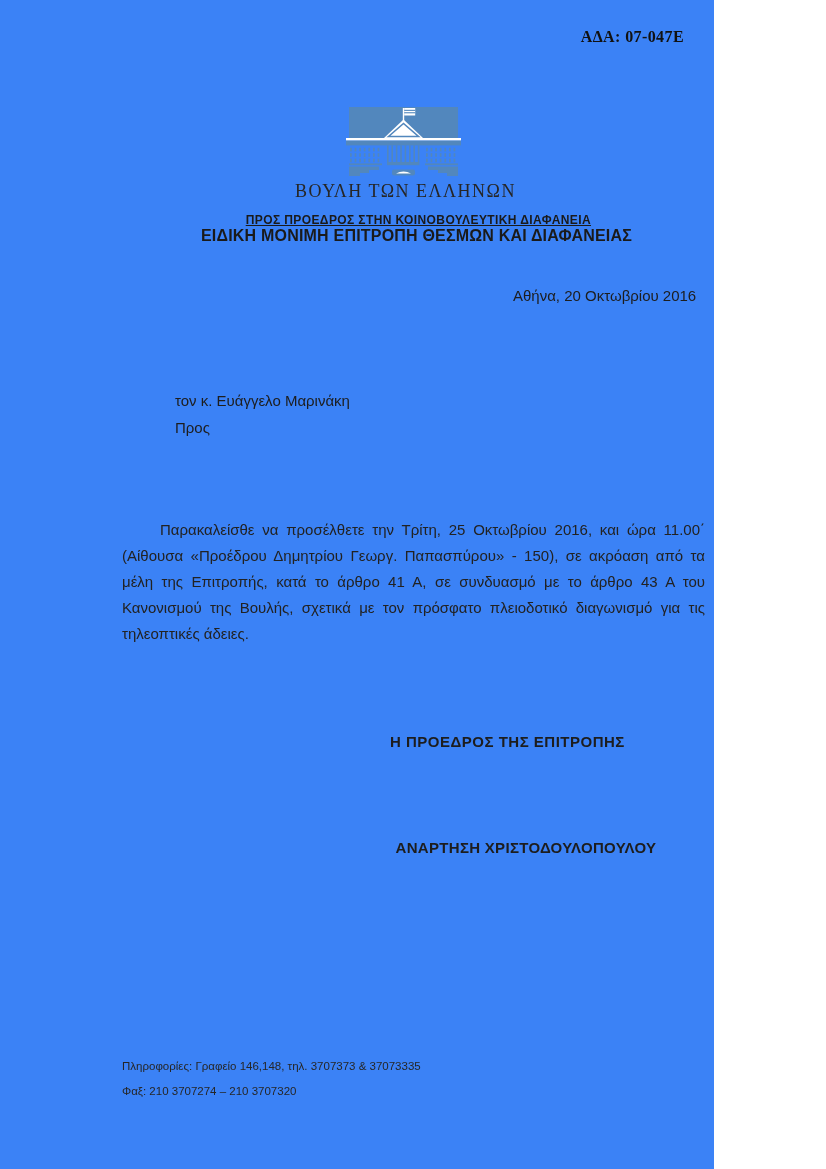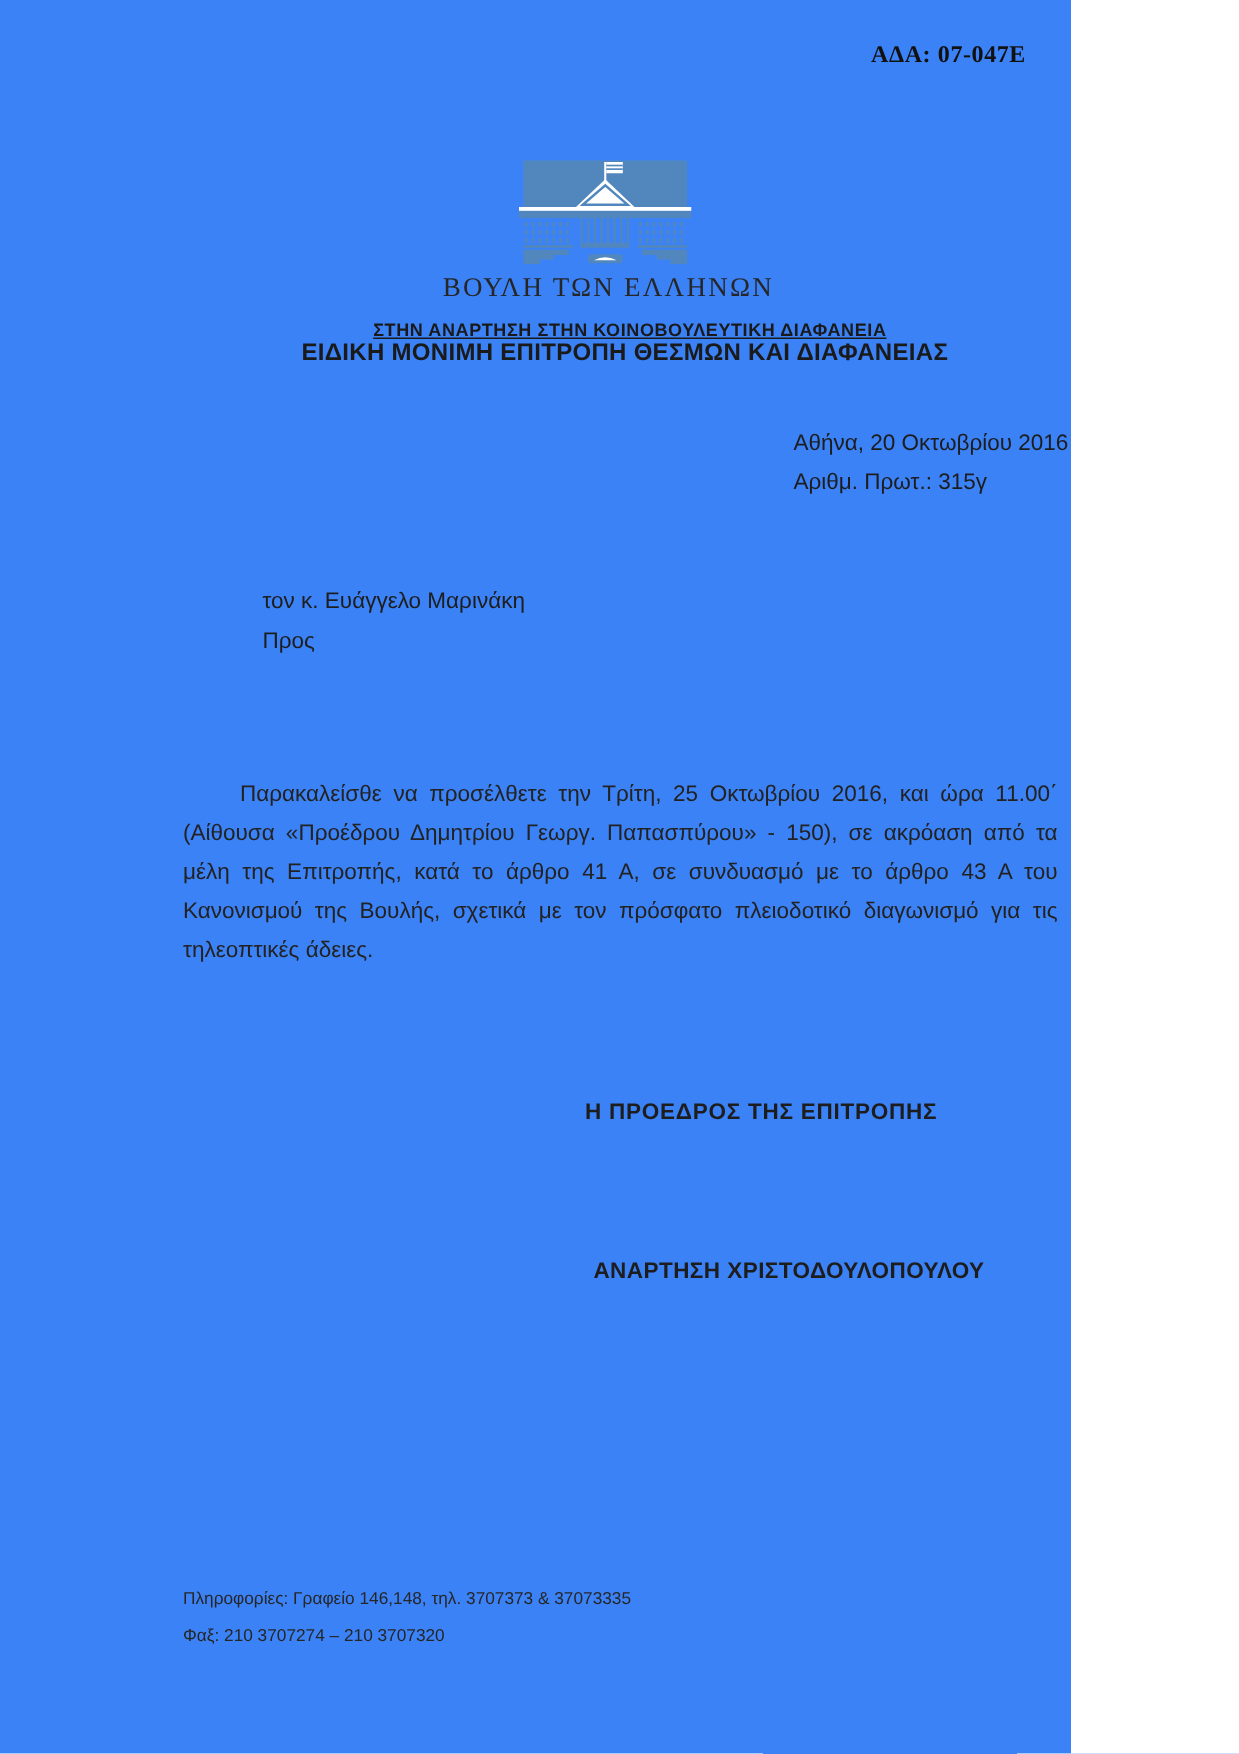--- a/index.html
+++ b/index.html
@@ -55,21 +55,21 @@
     left: 201px;
     font-size: 16px;
     font-weight: bold;
     letter-spacing: 0.2px;
     color: #1a1a1a;
     white-space: nowrap;
   }
   .date-block {
     position: absolute;
     top: 283px;
-    left: 529px;
+    left: 513px;
     font-size: 15px;
     line-height: 26px;
   }
   .recipient {
     position: absolute;
     top: 387px;
     left: 175px;
     font-size: 15px;
     line-height: 27px;
   }
@@ -206,27 +206,26 @@
 
       <path class="lg-blue" d="M3,62.5 L3,72 L14,72 L14,69 L23,69 L23,66 L33,66 L33,62.5 Z" transform="translate(0,0)"></path>
       <path class="lg-blue" d="M112,62.5 L112,72 L101,72 L101,69 L92,69 L92,66 L82,66 L82,62.5 Z"></path>
 
       <rect class="lg-blue" x="46" y="65.5" width="23" height="6" rx="2"></rect>
       <path class="lg-white" d="M50,69.5 Q57.5,65.5 65,69.5 Z"></path>
     </svg>
     <div class="logo-caption">ΒΟΥΛΗ ΤΩΝ ΕΛΛΗΝΩΝ</div>
   </div>
 
-  <div class="transparency">ΣΤΗΝ ΑΝΑΡΤΗΣΗ ΣΤΗΝ ΚΟΙΝΟΒΟΥΛΕΥΤΙΚΗ ΔΙΑΦΑΝΕΙΑ</div>
+  <div class="transparency">ΠΡΟΣ ΠΡΟΕΔΡΟΣ ΣΤΗΝ ΚΟΙΝΟΒΟΥΛΕΥΤΙΚΗ ΔΙΑΦΑΝΕΙΑ</div>
 
   <div class="committee">ΕΙΔΙΚΗ ΜΟΝΙΜΗ ΕΠΙΤΡΟΠΗ ΘΕΣΜΩΝ ΚΑΙ ΔΙΑΦΑΝΕΙΑΣ</div>
 
   <div class="date-block">
     <div>Αθήνα, 20 Οκτωβρίου 2016</div>
-    <div>Αριθμ. Πρωτ.: 315γ</div>
   </div>
 
   <div class="recipient">
     <div>τον κ. Ευάγγελο Μαρινάκη</div>
     <div>Προς</div>
   </div>
 
   <p class="body-par"><span>Παρακαλείσθε να προσέλθετε την </span><span class="b">Τρίτη, 25 Οκτωβρίου 2016, και ώρα 11.00΄</span><span> (</span><span class="b">Αίθουσα «Προέδρου Δημητρίου Γεωργ. Παπασπύρου» - </span><span>150), σε ακρόαση από τα μέλη της Επιτροπής, κατά το άρθρο 41 Α, σε συνδυασμό με το άρθρο 43 Α του Κανονισμού της Βουλής, σχετικά με τον πρόσφατο πλειοδοτικό διαγωνισμό για τις τηλεοπτικές άδειες.</span></p>
 
   <div class="president">Η ΠΡΟΕΔΡΟΣ ΤΗΣ ΕΠΙΤΡΟΠΗΣ</div>

